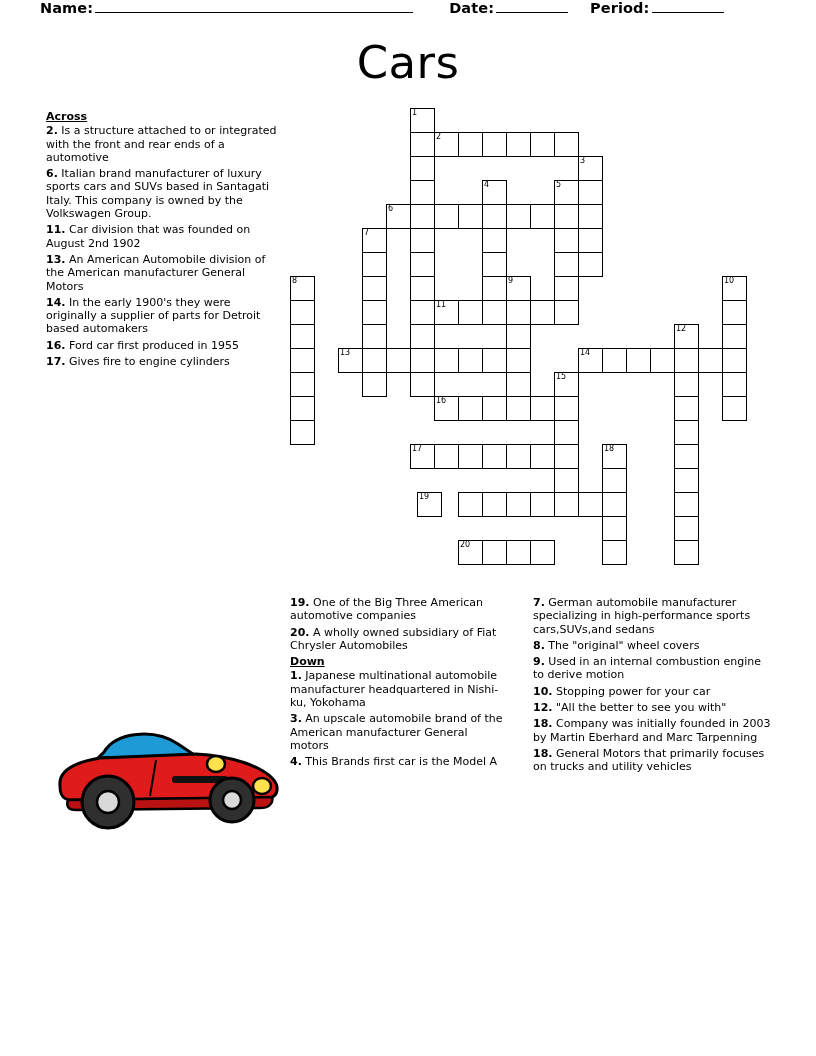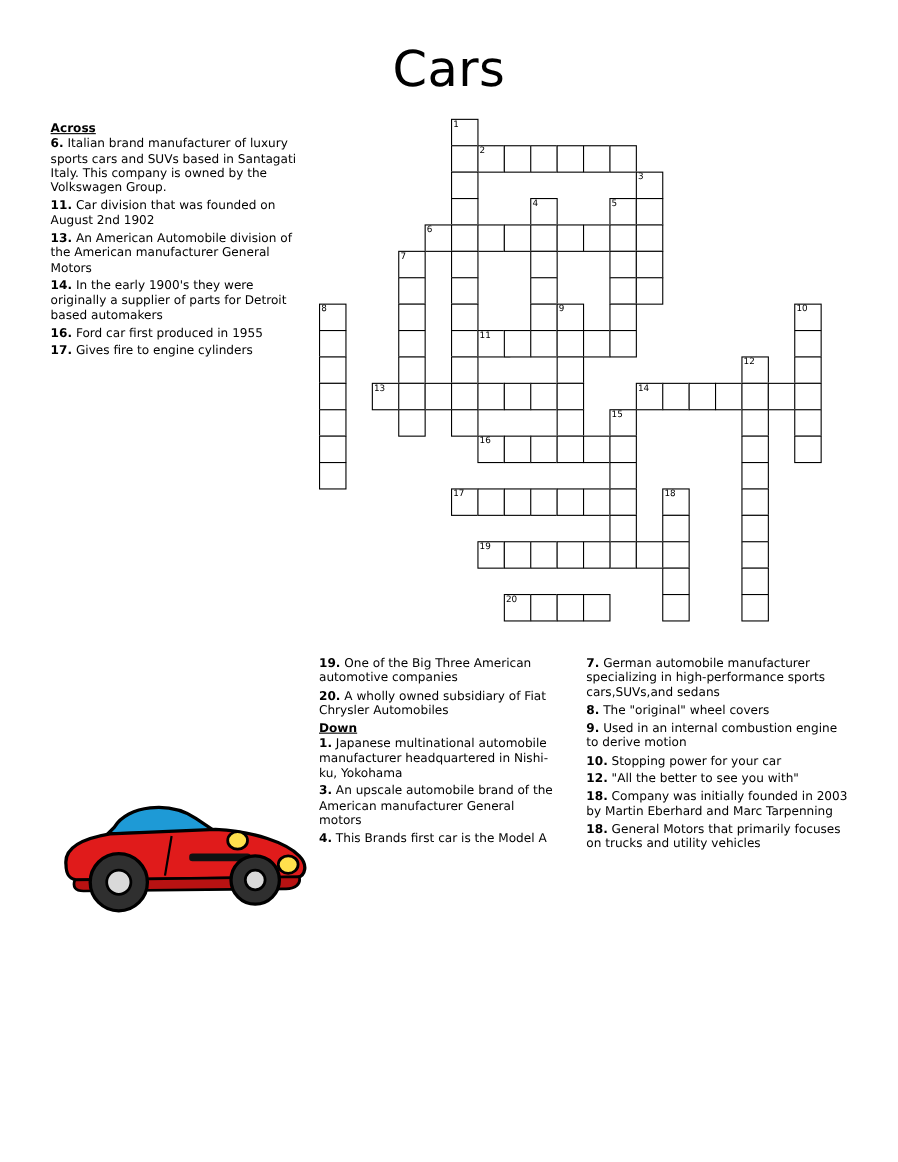--- a/index.html
+++ b/index.html
@@ -129,26 +129,43 @@
     top: 700px;
     width: 240px;
     height: 140px;
   }
 </style>
 </head>
 <body>
 
 <div class="page">
 
+  <div class="header">
+    <span class="fld">
+      <span class="lbl">Name:</span>
+      <span class="rule name"></span>
+    </span>
+    <span class="gap-a"></span>
+    <span class="fld">
+      <span class="lbl">Date:</span>
+      <span class="rule date"></span>
+    </span>
+    <span class="gap-b"></span>
+    <span class="fld">
+      <span class="lbl">Period:</span>
+      <span class="rule period"></span>
+    </span>
+  </div>
 
   <div class="title">Cars</div>
 
   <div class="clue-col" id="col-left">
     <span class="head">Across</span>
 
+    <div class="clue"><b>2.</b><span> Is a structure attached to or integrated with the front and rear ends of a automotive</span></div>
     <div class="clue"><b>6.</b><span> Italian brand manufacturer of luxury sports cars and SUVs based in Santagati Italy.  This company is owned by the Volkswagen Group.</span></div>
     <div class="clue"><b>11.</b><span> Car division that was founded on August 2nd 1902</span></div>
     <div class="clue"><b>13.</b><span> An American Automobile division of the American manufacturer General Motors</span></div>
     <div class="clue"><b>14.</b><span> In the early 1900's they were originally a supplier of parts for Detroit based automakers</span></div>
     <div class="clue"><b>16.</b><span> Ford car first produced in 1955</span></div>
     <div class="clue"><b>17.</b><span> Gives fire to engine cylinders</span></div>
   </div>
 
   <div class="clue-col" id="col-mid">
     <div class="clue"><b>19.</b><span> One of the Big Three American automotive companies</span></div>
@@ -308,21 +325,21 @@
         <span class="num">18</span>
       </div>
       <div class="cell" style="left: 384px; top: 336px;"></div>
       <div class="cell" style="left: 264px; top: 360px;"></div>
       <div class="cell" style="left: 312px; top: 360px;"></div>
       <div class="cell" style="left: 384px; top: 360px;"></div>
       <div class="cell" style="left: 264px; top: 384px;"></div>
       <div class="cell" style="left: 288px; top: 384px;"></div>
       <div class="cell" style="left: 312px; top: 384px;"></div>
       <div class="cell" style="left: 384px; top: 384px;"></div>
-      <div class="cell" style="left: 144px; top: 384px;">
+      <div class="cell" style="left: 127px; top: 384px;">
         <span class="num">19</span>
       </div>
       <div class="cell" style="left: 168px; top: 384px;"></div>
       <div class="cell" style="left: 192px; top: 384px;"></div>
       <div class="cell" style="left: 216px; top: 384px;"></div>
       <div class="cell" style="left: 240px; top: 384px;"></div>
       <div class="cell" style="left: 312px; top: 408px;"></div>
       <div class="cell" style="left: 384px; top: 408px;"></div>
       <div class="cell" style="left: 312px; top: 432px;"></div>
       <div class="cell" style="left: 384px; top: 432px;"></div>

